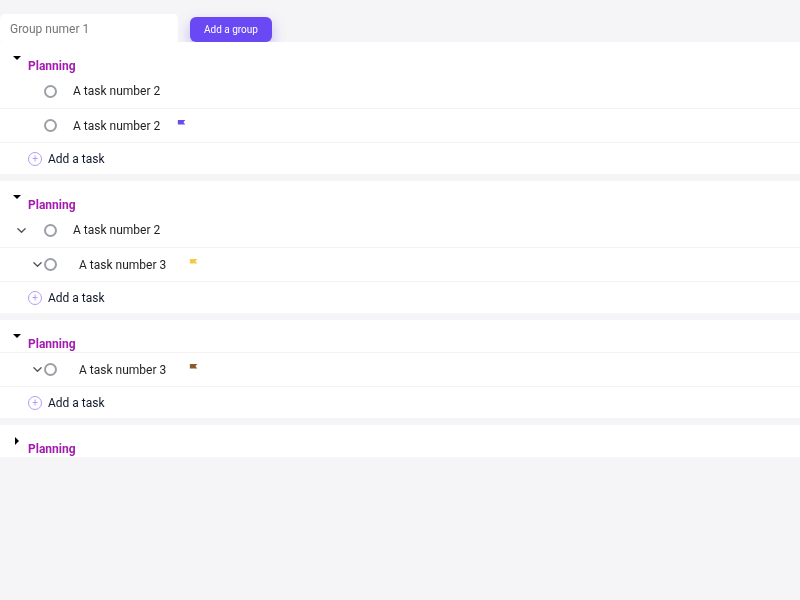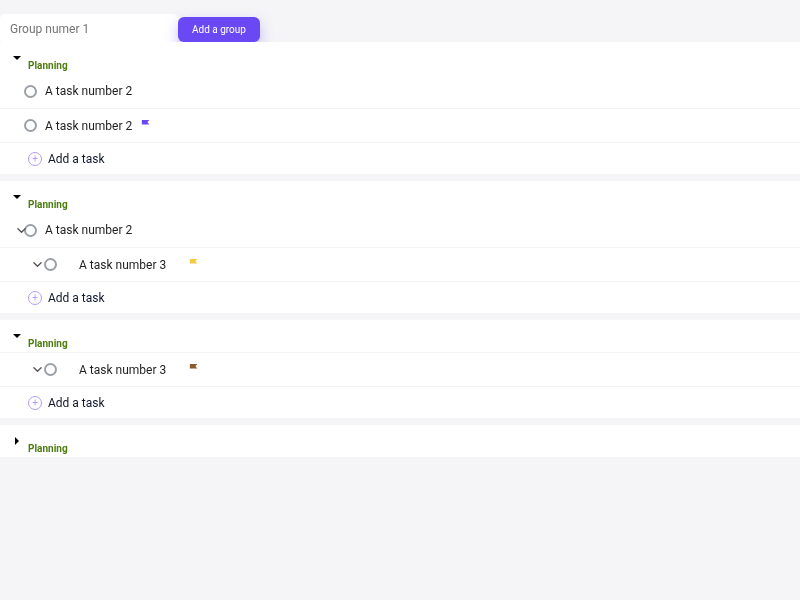--- a/index.html
+++ b/index.html
@@ -1,27 +1,27 @@
 <!DOCTYPE html>
 <html><head>
   <meta charset="utf-8">
   <style>
     * { box-sizing: border-box; margin: 0; padding: 0; font-family: -apple-system, BlinkMacSystemFont, "Segoe UI", Roboto, Arial, sans-serif; }
     body { width: 800px; height: 600px; background: #f5f5f7; overflow: hidden; }
-    .topbar { height: 42px; display: flex; align-items: center; padding: 16px 0 0 0; background: #f5f5f7; }
+    .topbar { height: 42px; display: flex; align-items: center; padding: 16px 0 0 0; background: #f5f5f7; gap: 12px; }
     .group-input { width: 178px; height: 30px; background: #fff; border-radius: 5px; padding: 0 10px; font-size: 12px; color: #9aa0a6; display: flex; align-items: center; border: none; }
     .add-group-btn { background: #6a49f5; color: #fff; border: none; border-radius: 6px; padding: 7px 14px; font-size: 10px; cursor: pointer; box-shadow: 0 6px 14px rgba(106,73,245,0.35); }
     .groups { display: flex; flex-direction: column; gap: 7px; }
     .group { background: #fff; }
     .group-header { display: flex; align-items: center; height: 32px; padding-left: 12px; gap: 6px; border-bottom: 1px solid transparent; }
     .caret { width: 10px; height: 10px; display: flex; align-items: center; justify-content: center; color: #000; }
     .caret svg { width: 10px; height: 10px; }
-    .group-title { font-size: 10px; font-weight: 700; color: #4d7c0f; margin-top: 16px; }
+    .group-title { font-size: 12px; font-weight: 700; color: #a21caf; margin-top: 16px; }
     .tasklist { padding-bottom: 0; }
-    .task-row { display: flex; align-items: center; height: 34px; padding-left: 24px; gap: 8px; border-top: 1px solid #f3f3f5; position: relative; }
+    .task-row { display: flex; align-items: center; height: 34px; padding-left: 44px; gap: 16px; border-top: 1px solid #f3f3f5; position: relative; }
     .task-row.first-of-group { border-top: none; }
     .subtask-row { display: flex; align-items: center; height: 34px; padding-left: 44px; gap: 22px; border-top: 1px solid #f3f3f5; position: relative; }
     .chev { width: 10px; height: 10px; display: flex; align-items: center; justify-content: center; color: #555; position: absolute; left: 16px; }
     .subtask-row .chev { left: 32px; }
     .chev svg { width: 9px; height: 9px; }
     .radio { width: 13px; height: 13px; border: 2px solid #9aa0a6; border-radius: 50%; flex-shrink: 0; }
     .task-label { font-size: 12px; color: #1f1f1f; }
     .flag { width: 13px; height: 13px; margin-left: 0; }
     .flag svg { width: 13px; height: 13px; display: block; }
     .flag.purple svg { fill: #6a49f5; }

